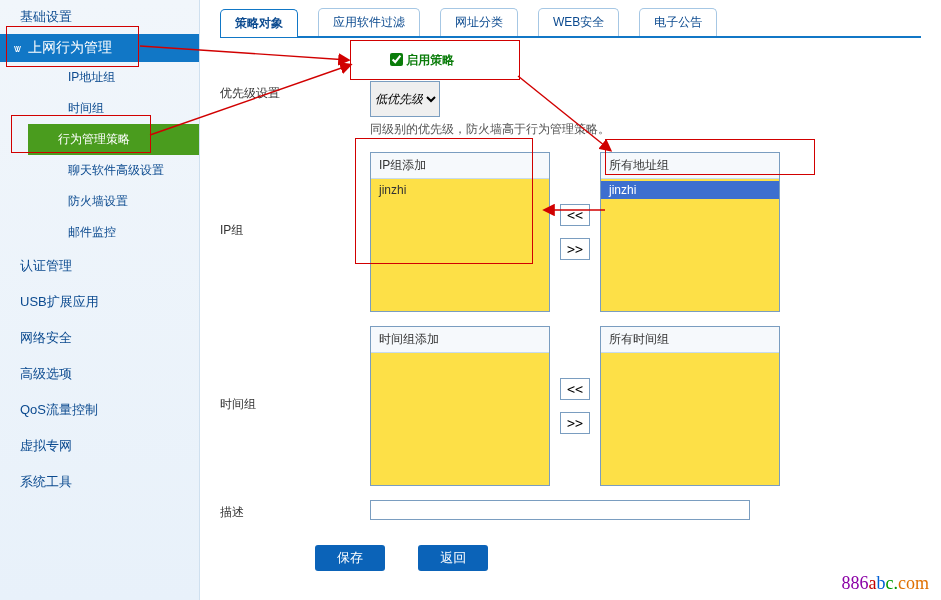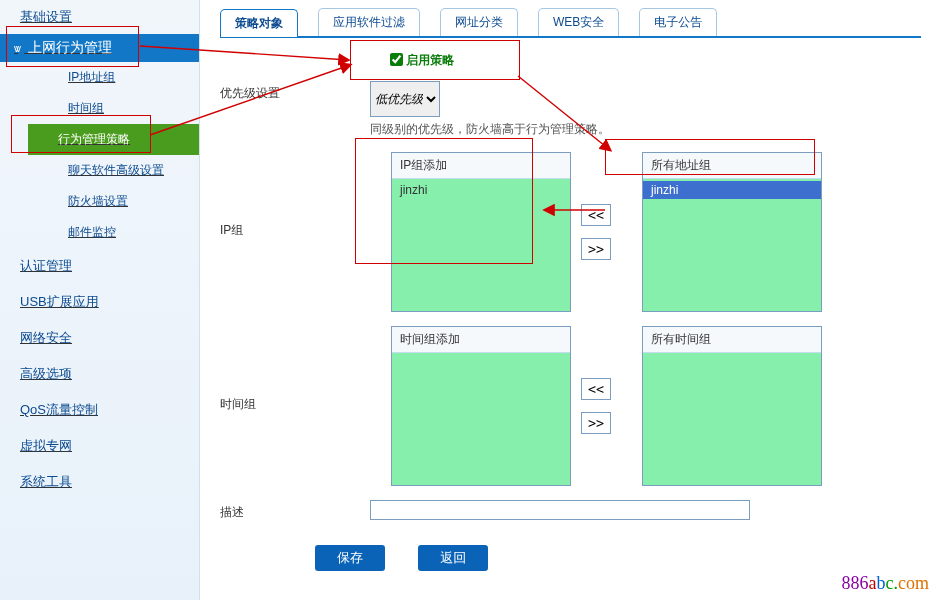--- a/index.html
+++ b/index.html
@@ -15,21 +15,20 @@
   }
   .layout { display: flex; height: 600px; }
 
   
   .sidebar {
     width: 200px;
     background: linear-gradient(to bottom, #f1f6fb, #e8f1fa);
     border-right: 1px solid #cfe0ef;
     padding-top: 0;
     height: 100%;
-    text-decoration: underline;
   }
   .nav-top {
     color: #0b4a8f;
     padding: 8px 20px;
     font-size: 13px;
     cursor: pointer;
   }
   .nav-expand-hdr {
     background: #1177c6;
     color: #fff;
@@ -157,23 +156,22 @@
   
   .dual {
     display: flex;
     align-items: center;
     gap: 10px;
   }
   .listbox {
     width: 180px;
     height: 160px;
     border: 1px solid #7a9dc0;
-    background: #86efac;
+    background: #fde047;
     overflow: auto;
-    margin-left: 21px;
   }
   .listbox .lb-header {
     padding: 4px 8px;
     font-size: 12px;
     background: #f6f9fc;
     border-bottom: 1px solid #c7dbee;
   }
   .listbox .lb-body {
     padding: 2px 0;
   }

